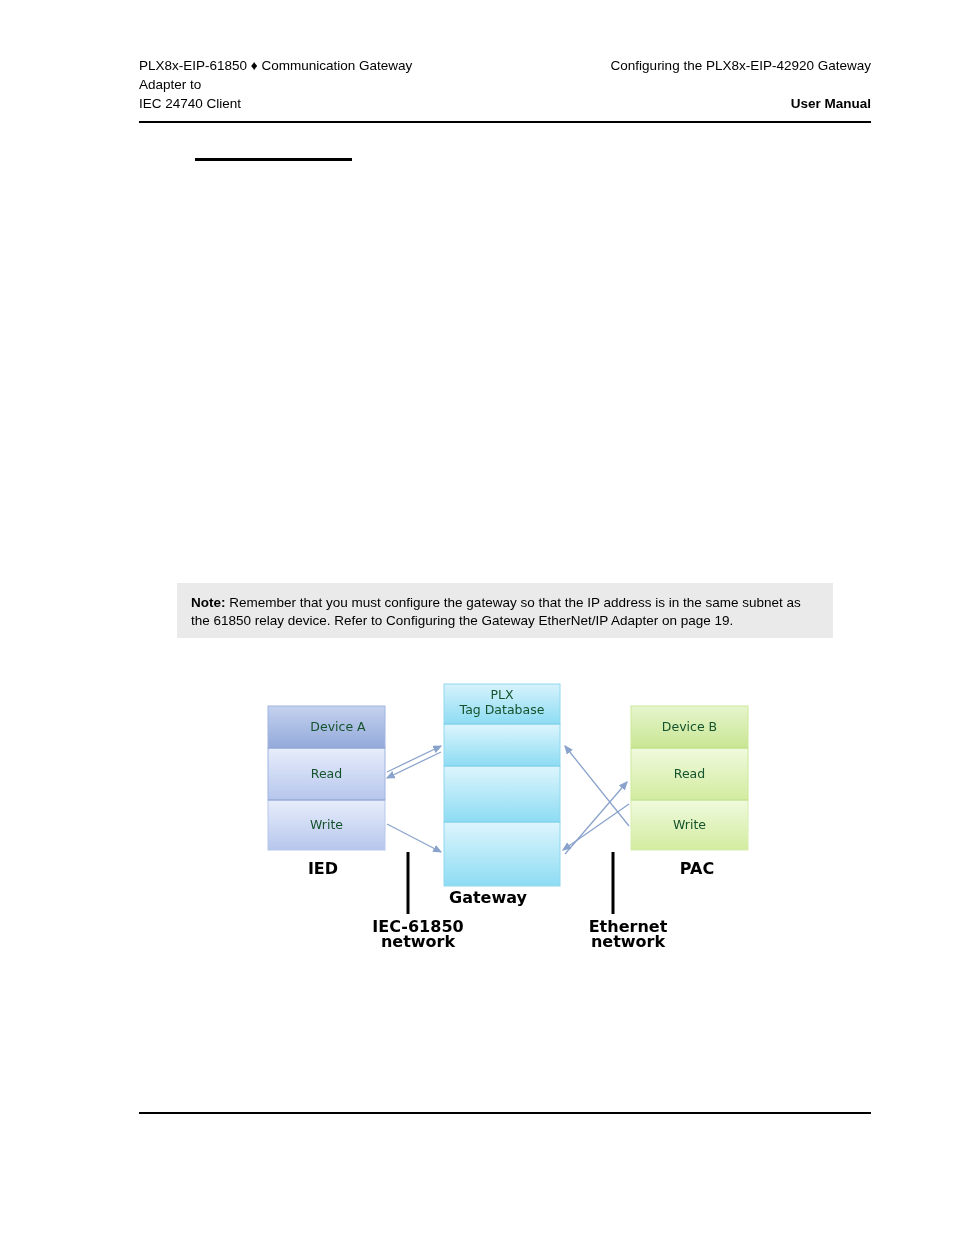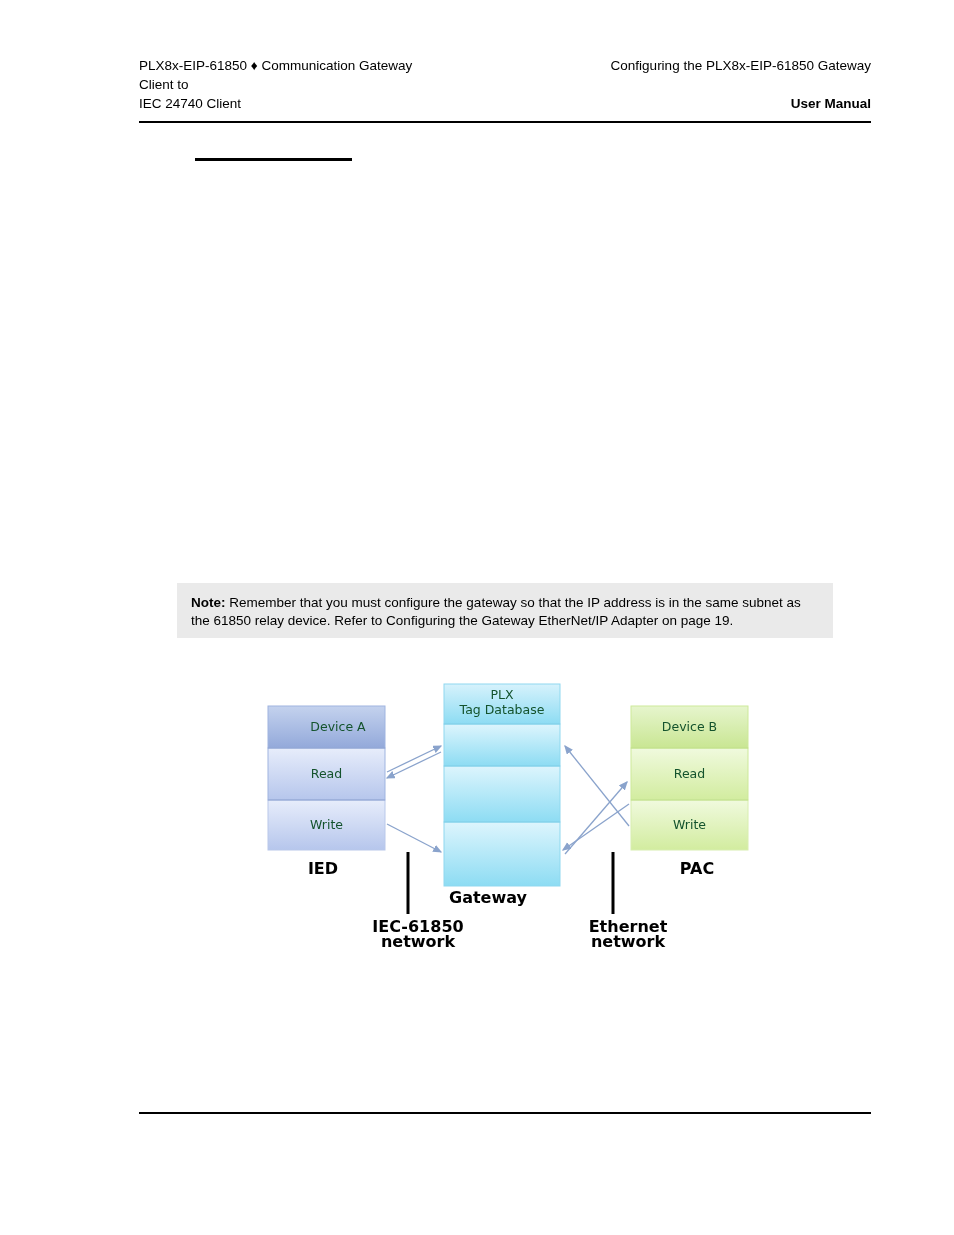--- a/index.html
+++ b/index.html
@@ -117,24 +117,24 @@
     height: 2px;
     background: #000000;
   }
 </style>
 </head>
 <body>
 
 <div class="page-header">
   <div class="hdr-row">
     <div class="hdr-left">PLX8x-EIP-61850 ♦ Communication Gateway</div>
-    <div class="hdr-right">Configuring the PLX8x-EIP-61850 Gateway</div>
+    <div class="hdr-right">Configuring the PLX8x-EIP-42920 Gateway</div>
   </div>
   <div class="hdr-row">
-    <div class="hdr-left">Client to</div>
+    <div class="hdr-left">Adapter to</div>
     <div class="hdr-right"></div>
   </div>
   <div class="hdr-row">
     <div class="hdr-left">IEC 24740 Client</div>
     <div class="hdr-right bold">User Manual</div>
   </div>
 </div>
 <div class="header-rule"></div>
 
 <div class="section-rule"></div>

